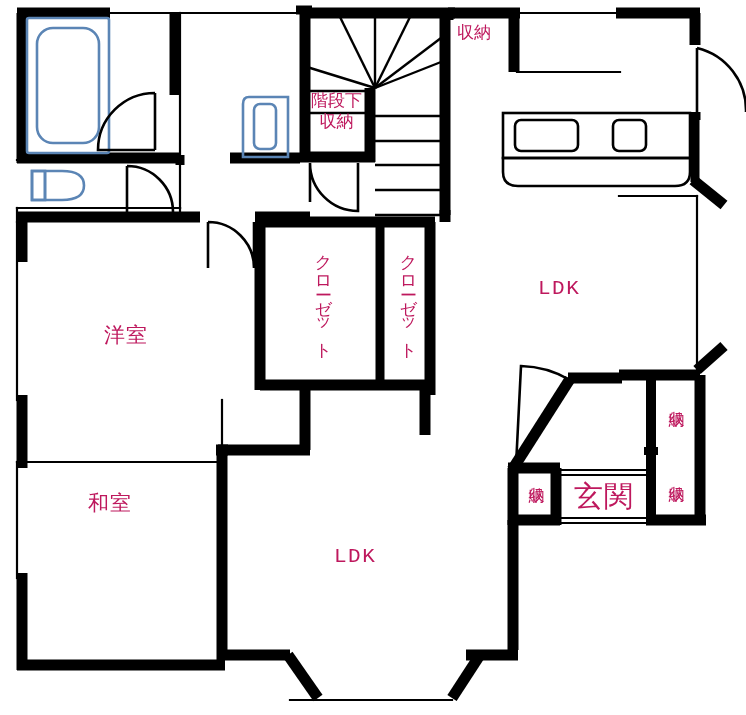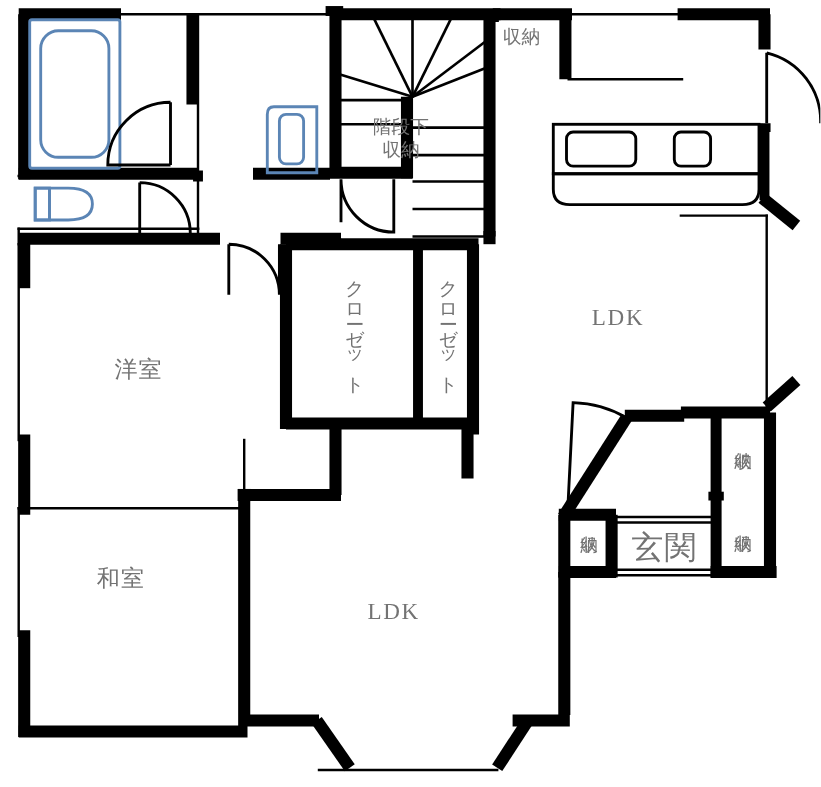--- a/index.html
+++ b/index.html
@@ -20,22 +20,22 @@
   }
   #plan-svg {
     position: absolute;
     left: 0;
     top: 0;
     width: 746px;
     height: 715px;
   }
   .room-label {
     position: absolute;
-    color: #737373;
-    font-family: Liberation Serif, serif;
+    color: #be185d;
+    font-family: Liberation Mono, monospace;
     white-space: nowrap;
     line-height: 1;
     user-select: none;
   }
   .label-h {
     font-size: 21px;
     letter-spacing: 1px;
   }
   .label-latin {
     font-size: 21px;
@@ -252,29 +252,29 @@
 
       <path d="M 697 48 L 697 112 M 697 48 A 64 64 0 0 1 746 112"></path>
 
       <path d="M 570 380 L 516 466 M 570 380 A 102 102 0 0 0 521 366 L 516 466"></path>
     </g>
 
   </svg>
 
   <div class="room-label label-h" style="left:104px; top:326px;">洋室</div>
 
-  <div class="room-label label-h" style="left:88px; top:516px;">和室</div>
+  <div class="room-label label-h" style="left:88px; top:494px;">和室</div>
 
   <div class="room-label label-latin" style="left:538px; top:278px;">LDK</div>
 
   <div class="room-label label-latin" style="left:334px; top:546px;">LDK</div>
 
   <div class="room-label label-h" style="left:574px; top:484px; font-size:29px;">玄関</div>
 
-  <div class="room-label label-stack" style="left:311px; top:105px;margin-left:28px;">
+  <div class="room-label label-stack" style="left:311px; top:91px;">
     <div>階段下</div>
     <div>収納</div>
   </div>
 
   <div class="room-label label-vertical" style="left:312px; top:243px;">クローゼット</div>
 
   <div class="room-label label-vertical" style="left:397px; top:243px;">クローゼット</div>
 
   <div class="room-label label-small-h" style="left:457px; top:25px;">収納</div>
 

